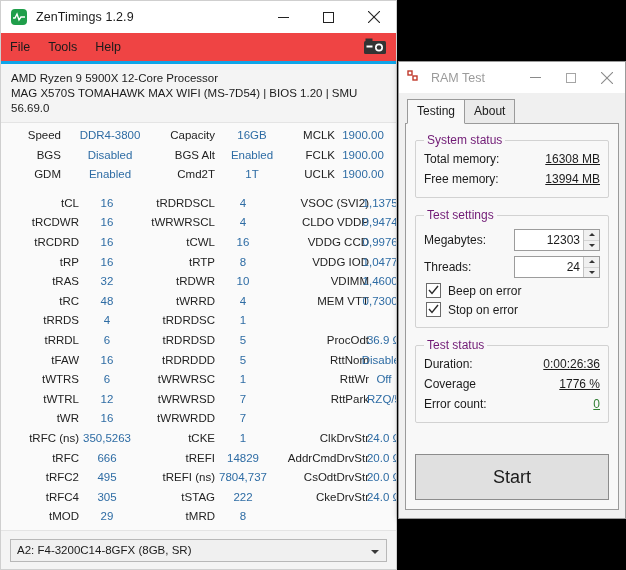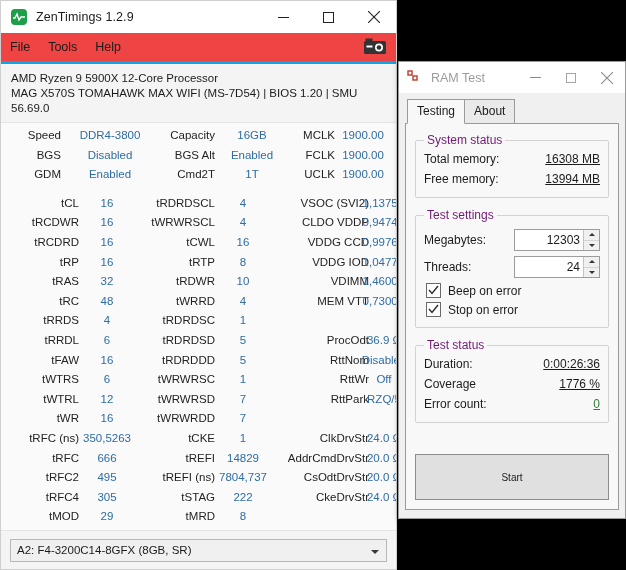--- a/index.html
+++ b/index.html
@@ -299,21 +299,21 @@
   .cb svg { position: absolute; left: 1px; top: 1px; }
   .cb-label { font-size: 12px; color: #1b1b1b; }
   #start-btn {
     margin-top: auto;
     height: 44px;
     background: #e0e0e0;
     border: 1px solid #8c8c8c;
     display: flex;
     align-items: center;
     justify-content: center;
-    font-size: 10px;
+    font-size: 18px;
     color: #1b1b1b;
   }
 </style>
 </head>
 <body>
 
 <div id="zt-window">
 
   <div id="zt-titlebar">
     <div id="zt-logo">

